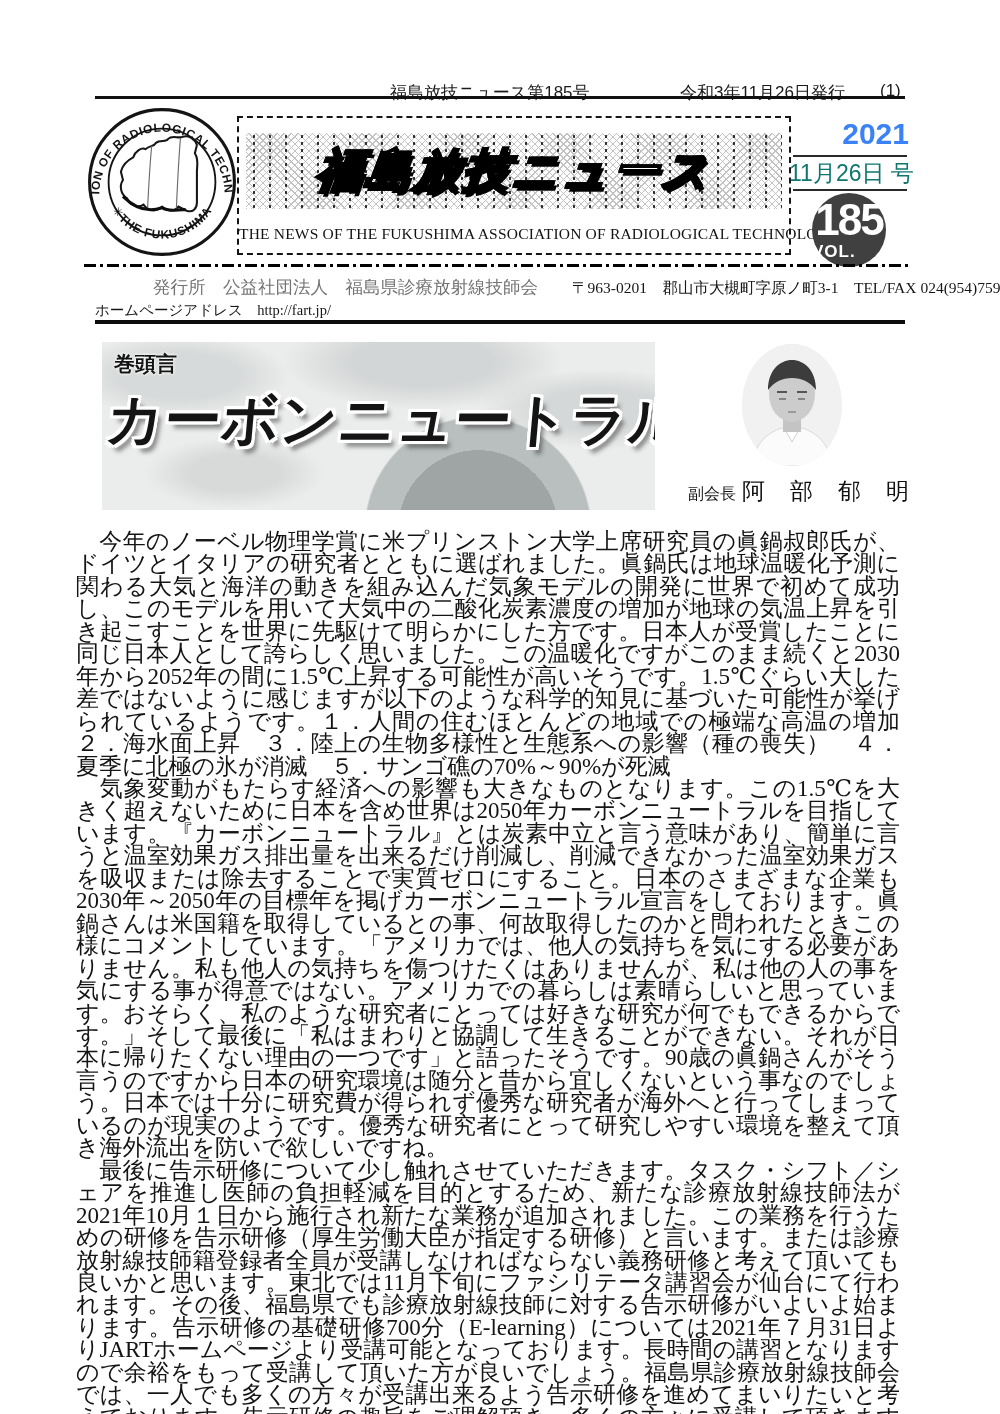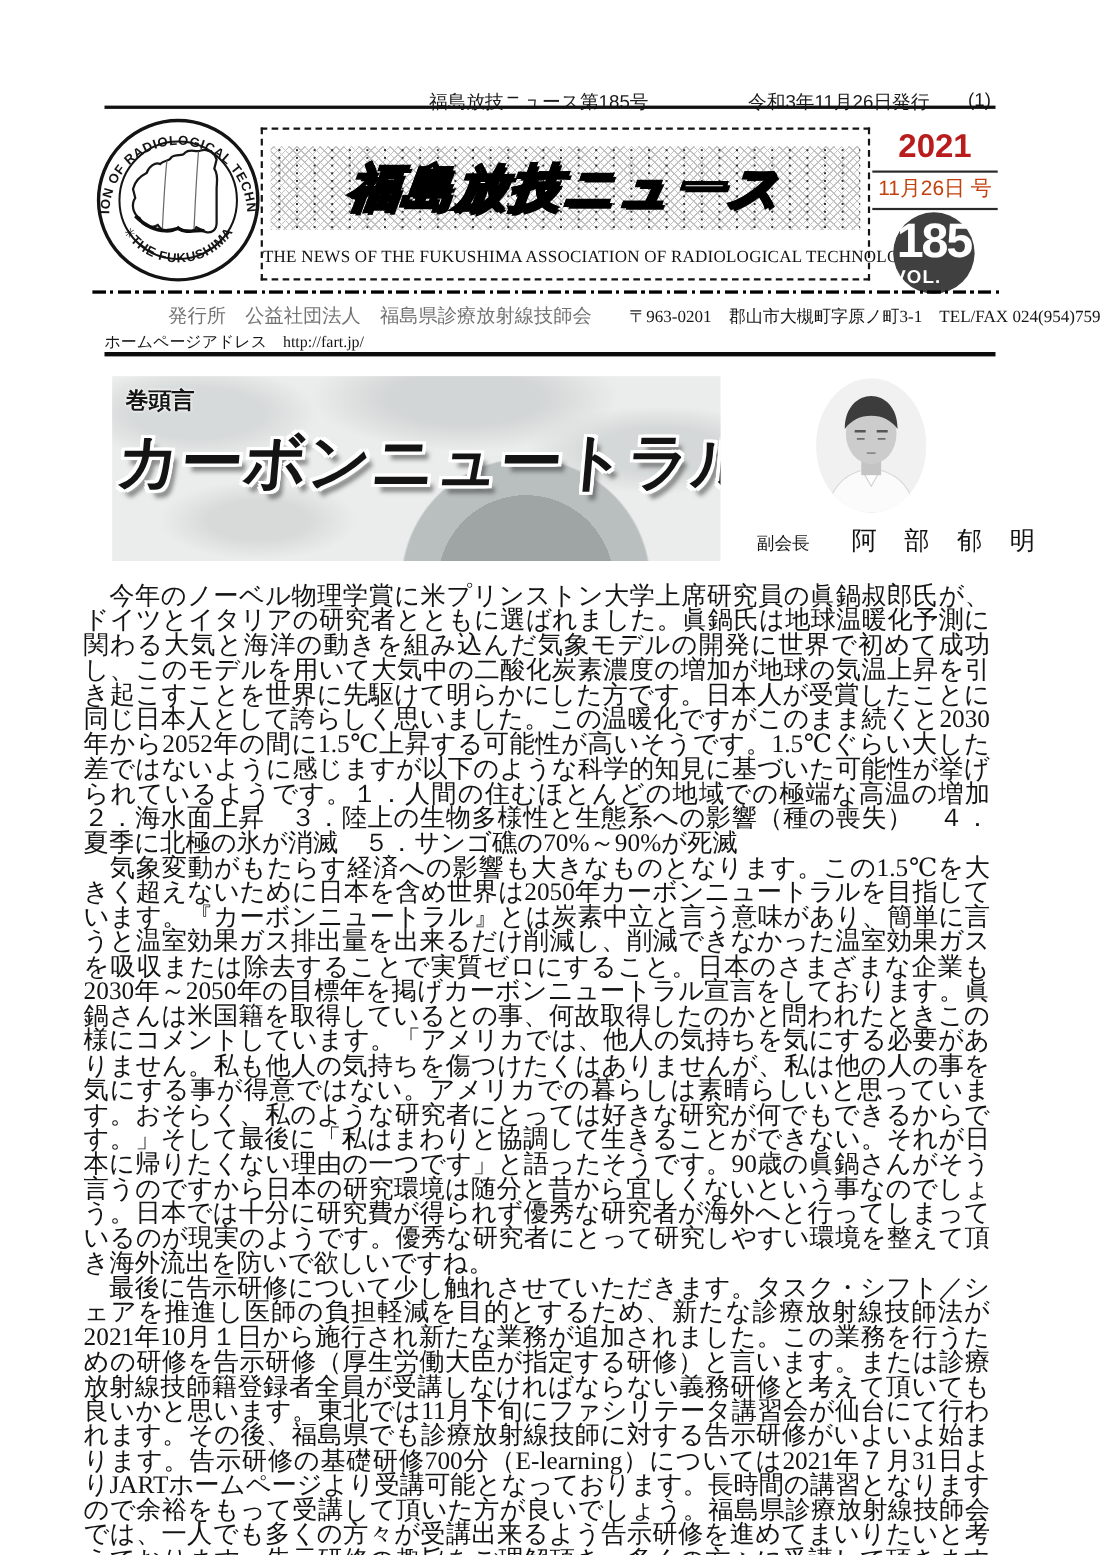--- a/index.html
+++ b/index.html
@@ -38,25 +38,25 @@
     font-size:46px; font-weight:bold; font-style:italic; letter-spacing:3px;
     color:#ffffff; -webkit-text-stroke:2.4px #000;
     text-shadow:3.5px 3.5px 0 #000, 1px 1px 0 #000, -1px -1px 0 #000, 1px -1px 0 #000, -1px 1px 0 #000;
     transform:skewX(-7deg); white-space:nowrap;
   }
   .masthead-sub {
     position:absolute; left:0; bottom:10px; width:100%;
     text-align:center; font-size:15.5px; letter-spacing:0.2px;
     font-family:"Liberation Serif","DejaVu Serif",serif; color:#121212; white-space:nowrap;
   }
-  .year { left:791px; top:117px; width:118px; text-align:center;
-    font-family:"Liberation Sans","DejaVu Sans",sans-serif; font-size:30px; font-weight:bold; color:#b91c1c; }
+  .year { left:791px; top:117px; width:118px; text-align:right;
+    font-family:"Liberation Sans","DejaVu Sans",sans-serif; font-size:30px; font-weight:bold; color:#3b82f6; }
   .thin-rule { height:1.6px; background:#2a2a2a; }
   .issue-date { left:789px; top:158px; width:122px; text-align:center;
-    font-family:"Liberation Sans","DejaVu Sans",sans-serif; font-size:19px; color:#c2410c; white-space:nowrap; }
+    font-family:"Liberation Sans","DejaVu Sans",sans-serif; font-size:23px; color:#0f766e; white-space:nowrap; }
   .vol-circle { left:812px; top:193px; width:74px; height:74px; border-radius:50%; background:#404040; }
   .vol-num { position:absolute; top:2px; left:0; width:100%; text-align:center;
     font-family:"Liberation Sans","DejaVu Sans",sans-serif; font-size:44px; font-weight:bold; color:#fff; letter-spacing:-2px; }
   .vol-label { position:absolute; top:49px; left:0; width:100%; text-align:left;
     font-family:Liberation Sans, sans-serif; font-size:17px; font-weight:bold; color:#fff; letter-spacing:1px; }
 
   .dashdot {
     left:84px; top:264px; width:826px; height:2.6px;
     background:repeating-linear-gradient(90deg,#000 0 12px, rgba(0,0,0,0) 12px 16px, #000 16px 19px, rgba(0,0,0,0) 19px 23px);
   }
@@ -92,21 +92,21 @@
     font-size:57px; font-weight:900; letter-spacing:0px; color:#141414;
     text-shadow:
       -3px -3px 0 #fff, 3px -3px 0 #fff, -3px 3px 0 #fff, 3px 3px 0 #fff,
       0 -3px 0 #fff, 0 3px 0 #fff, -3px 0 0 #fff, 3px 0 0 #fff,
       6px 7px 4px rgba(40,40,40,0.5);
     transform:skewX(-5deg); white-space:nowrap;
   }
 
   .portrait { left:742px; top:344px; width:100px; height:122px; border-radius:50%; overflow:hidden; background:#f2f2f2; }
   .author-row { left:688px; top:476px; width:230px; display:flex; align-items:baseline; white-space:nowrap;
-    font-family:"Liberation Sans","DejaVu Sans",sans-serif;gap:32px; }
+    font-family:"Liberation Sans","DejaVu Sans",sans-serif; }
   .author-role { font-size:16px; color:#161616; }
   .author-name { font-size:23px; color:#111; margin-left:6px; letter-spacing:1px;font-family:Liberation Mono, monospace; }
 
   
   .article { left:76px; top:531px; width:824px;
     font-size:23px; line-height:22.45px; text-align:justify; color:#141414; }
   .article p { margin:0; }
 </style>
 </head>
 <body>

